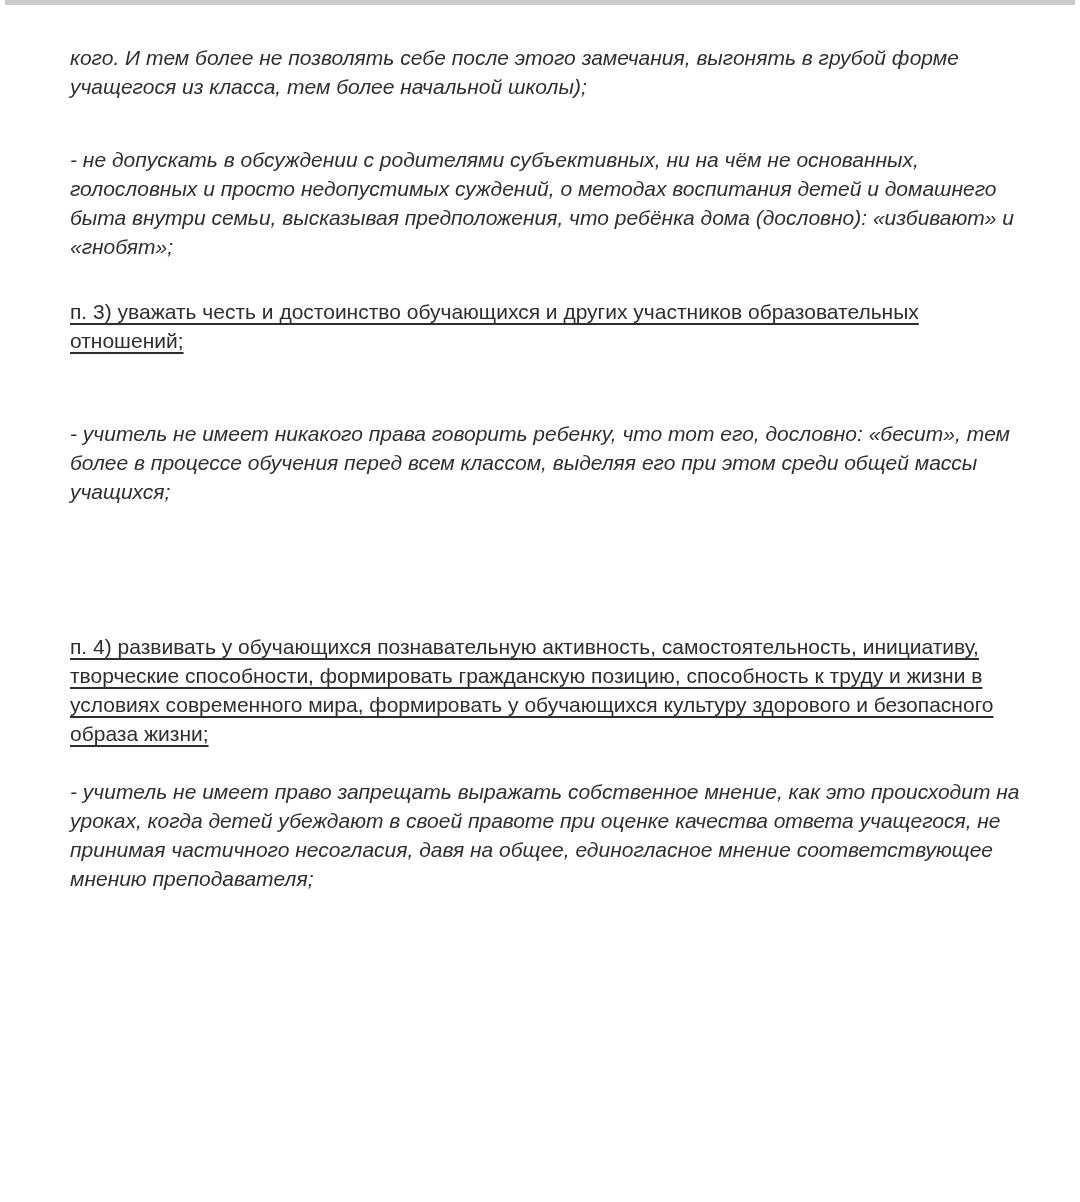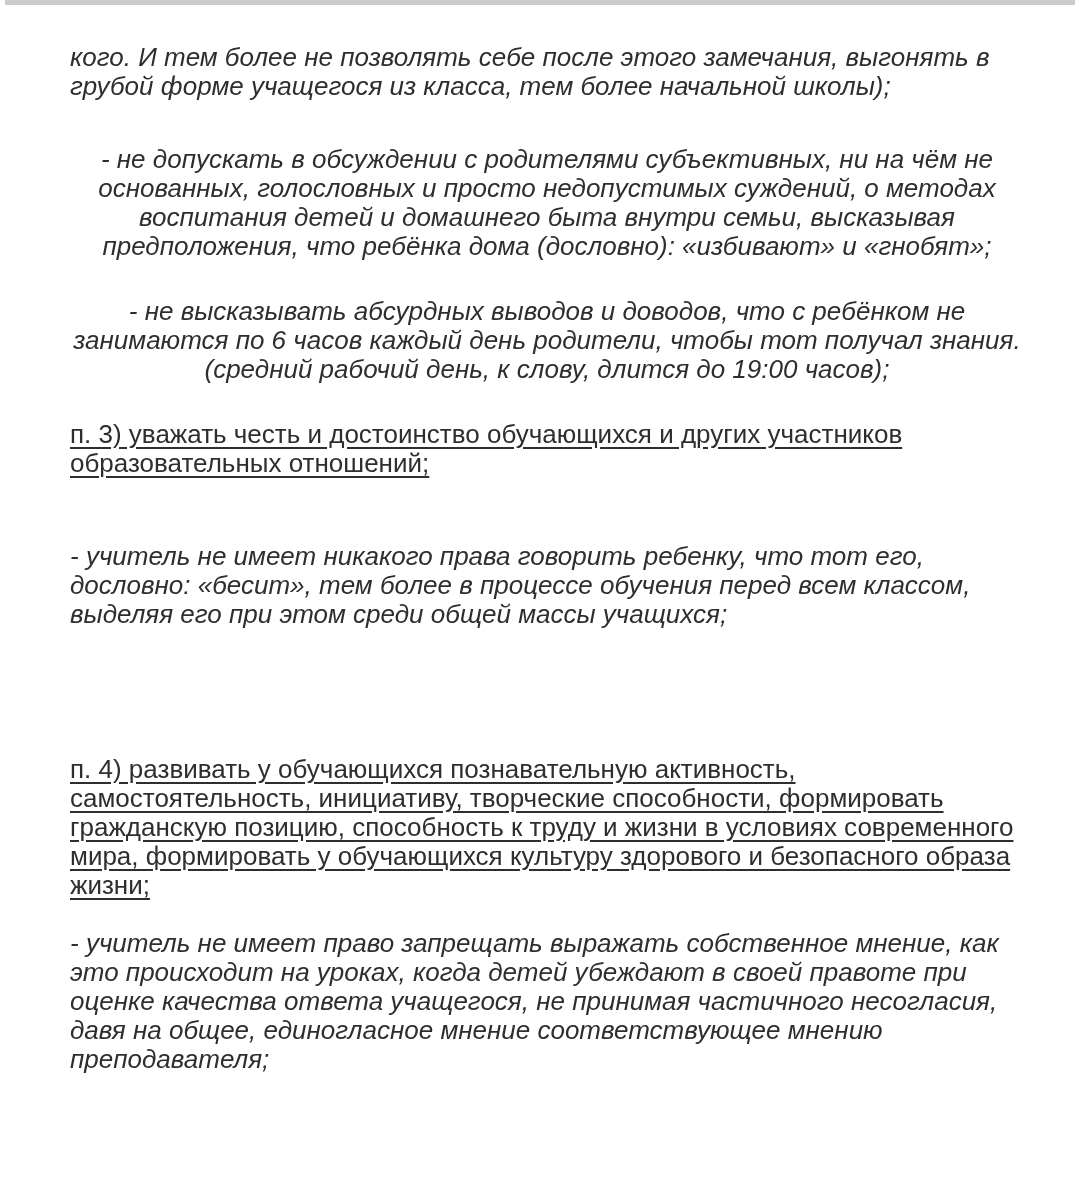--- a/index.html
+++ b/index.html
@@ -16,52 +16,51 @@
   .top-bar {
     height: 5px;
     margin: 0 5px;
     background: #cbcbcb;
   }
   .page {
     box-sizing: border-box;
     width: 1080px;
     padding: 38px 56px 0 70px;
     color: #2e2e2e;
-    font-size: 26px;
+    font-size: 21px;
     line-height: 29px;
   }
   .para {
     margin: 0;
     font-style: italic;
   }
   .heading {
     margin: 0;
     font-style: normal;
     text-decoration: underline;
     text-underline-offset: 4px;
   }
   .mb44  { margin-bottom: 44px; }
-  .mb36  { margin-bottom: 36px; text-align: center; }
+  .mb36  { margin-bottom: 36px; }
   .mb22  { margin-bottom: 22px; }
   .mb64  { margin-bottom: 64px; }
   .mb126 { margin-bottom: 126px; }
   .mb29  { margin-bottom: 29px; }
   .mb0   { margin-bottom: 0; }
 </style>
 </head>
 <body>
 
 <div class="top-bar"></div>
 
 <main class="page">
   <p class="para mb44">кого. И тем более не позволять себе после этого замечания, выгонять в грубой форме учащегося из класса, тем более начальной школы);</p>
 
   <p class="para mb36">- не допускать в обсуждении с родителями субъективных, ни на чём не основанных, голословных и просто недопустимых суждений, о методах воспитания детей и домашнего быта внутри семьи, высказывая предположения, что ребёнка дома (дословно): «избивают» и «гнобят»;</p>
 
-  <p class="para mb36">- не высказывать абсурдных выводов и доводов, что с ребёнком не занимаются по 6 часов каждый день родители, чтобы тот получал знания. (средний рабочий день, к слову, длится до 19:00 часов);</p>
 
 
   <p class="heading mb64">п. 3) уважать честь и достоинство обучающихся и других участников образовательных отношений;</p>
 
   <p class="para mb126">- учитель не имеет никакого права говорить ребенку, что тот его, дословно: «бесит», тем более в процессе обучения перед всем классом, выделяя его при этом среди общей массы учащихся;</p>
 
   <p class="heading mb29">п. 4) развивать у обучающихся познавательную активность, самостоятельность, инициативу, творческие способности, формировать гражданскую позицию, способность к труду и жизни в условиях современного мира, формировать у обучающихся культуру здорового и безопасного образа жизни;</p>
 
 
   <p class="para mb0">- учитель не имеет право запрещать выражать собственное мнение, как это происходит на уроках, когда детей убеждают в своей правоте при оценке качества ответа учащегося, не принимая частичного несогласия, давя на общее, единогласное мнение соответствующее мнению преподавателя;</p>

